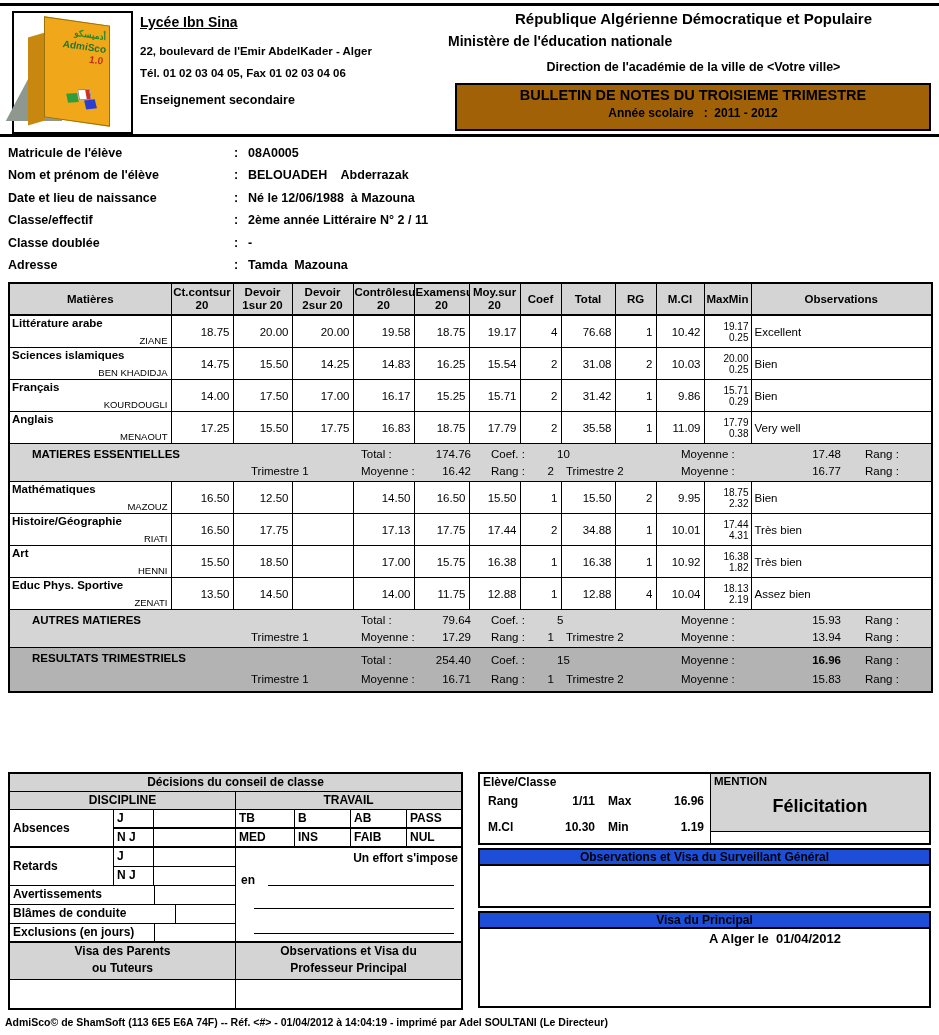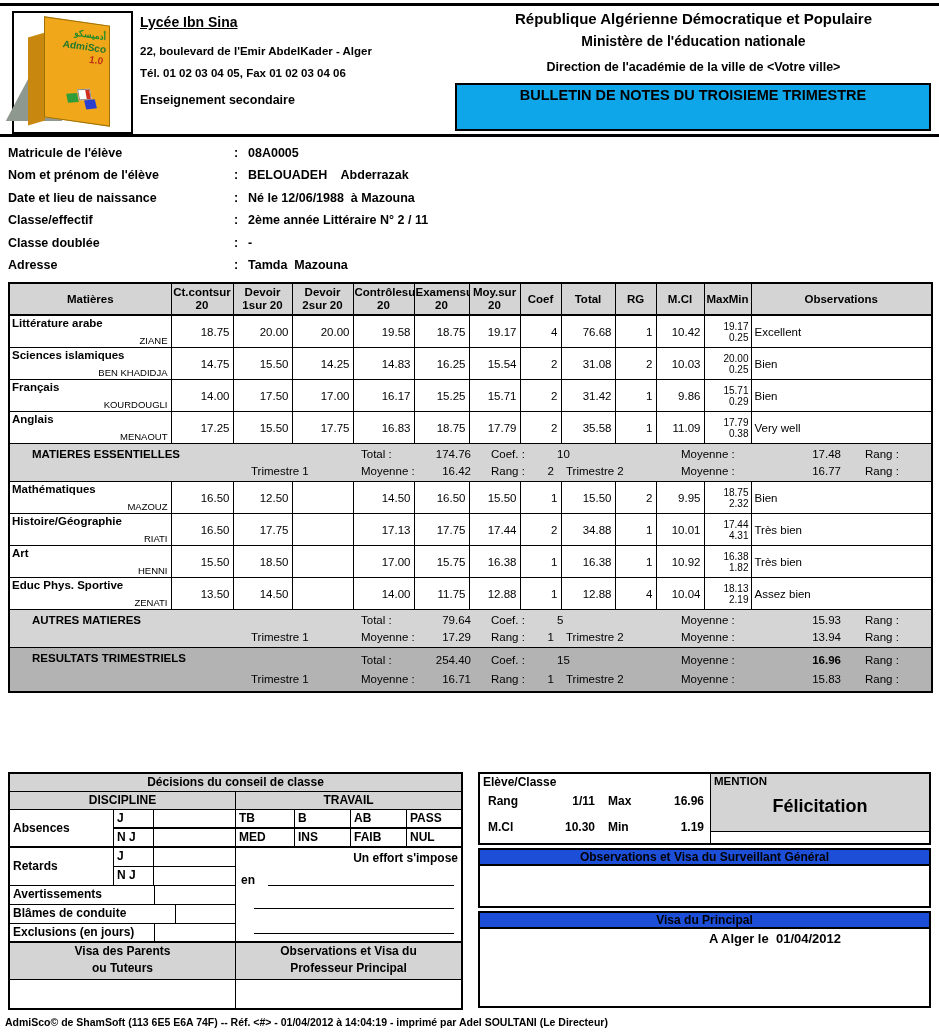--- a/index.html
+++ b/index.html
@@ -18,21 +18,21 @@
   .logo-ar{position:absolute;right:3px;top:6px;font-size:9px;font-weight:bold;color:#1e8a28;}
   .logo-name{position:absolute;right:3px;top:18px;font-size:10px;font-weight:bold;font-style:italic;color:#22772c;}
   .logo-ver{position:absolute;right:6px;top:30px;font-size:10px;font-weight:bold;font-style:italic;color:#c03018;}
   .flag{position:absolute;width:11px;height:9px;}
   .f1{left:22px;bottom:18px;background:#2f9e3a;transform:rotate(-12deg);}
   .f2{left:33px;bottom:22px;background:#fff;border:1px solid #888;transform:rotate(-10deg);}
   .f2::after{content:"";position:absolute;right:0;top:0;width:4px;height:100%;background:#d03020;}
   .f3{left:40px;bottom:14px;background:#2a3fd0;transform:rotate(-14deg);}
 
   
-  .bulletin-box{position:absolute;left:455px;top:83px;width:476px;height:48px;background:#0ea5e9;border:2px solid #000;box-sizing:border-box;text-align:center;}
+  .bulletin-box{position:absolute;left:455px;top:83px;width:476px;height:48px;background:#a16207;border:2px solid #000;box-sizing:border-box;text-align:center;}
 
   
   .sinfo{position:absolute;left:8px;top:146px;width:600px;font-size:12.5px;font-weight:bold;}
   .srow{position:absolute;left:0;height:18px;width:600px;}
   .srow .lab{position:absolute;left:0;}
   .srow .col{position:absolute;left:226px;}
   .srow .val{position:absolute;left:240px;white-space:pre;}
 
   
   #gtable{position:absolute;left:8px;top:282px;}
@@ -95,25 +95,26 @@
       <span class="flag f3"></span>
     </div>
   </div>
 
   <div class="abs b" style="left:140px;top:14px;font-size:14px;text-decoration:underline;">Lycée Ibn Sina</div>
   <div class="abs b" style="left:140px;top:45px;font-size:11.5px;">22, boulevard de l'Emir AbdelKader - Alger</div>
   <div class="abs b" style="left:140px;top:67px;font-size:11.5px;">Tél. 01 02 03 04 05, Fax 01 02 03 04 06</div>
   <div class="abs b" style="left:140px;top:93px;font-size:12.5px;">Enseignement secondaire</div>
 
   <div class="abs b" style="left:448px;top:10px;width:491px;text-align:center;font-size:15px;">République Algérienne Démocratique et Populaire</div>
-  <div class="abs b" style="left:448px;top:33px;width:491px;text-align:center;font-size:14px;">Ministère de l'éducation nationale</div>
+  <div class="abs b" style="left:448px;top:33px;width:491px;font-size:14px;">Ministère de l'éducation nationale</div>
   <div class="abs b" style="left:448px;top:60px;width:491px;text-align:center;font-size:12.5px;">Direction de l'académie de la ville de &lt;Votre ville&gt;</div>
 
   <div class="bulletin-box">
     <div class="b" style="margin-top:2px;font-size:14.5px;">BULLETIN DE NOTES DU TROISIEME TRIMESTRE</div>
+    <div class="b pre" style="margin-top:3px;font-size:12px;">Année scolaire   :  2011 - 2012</div>
   </div>
 
   <div class="hline" style="top:134px;"></div>
 
   <div class="sinfo">
     <div class="srow" style="top:0px;">
       <span class="lab">Matricule de l'élève</span>
       <span class="col">:</span>
       <span class="val">08A0005</span>
     </div>

